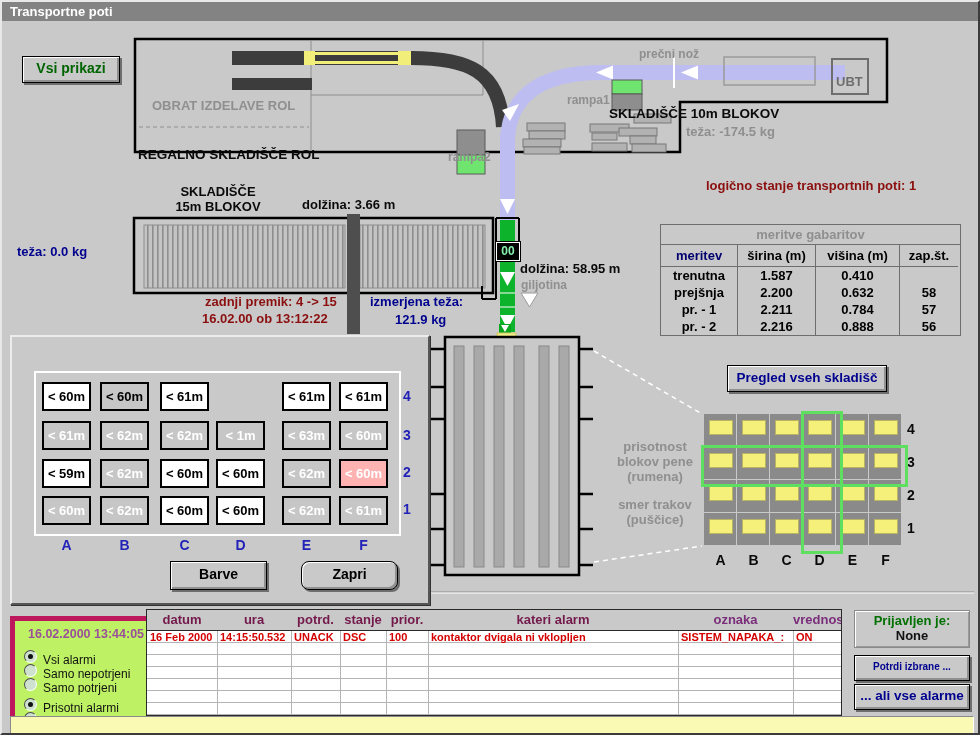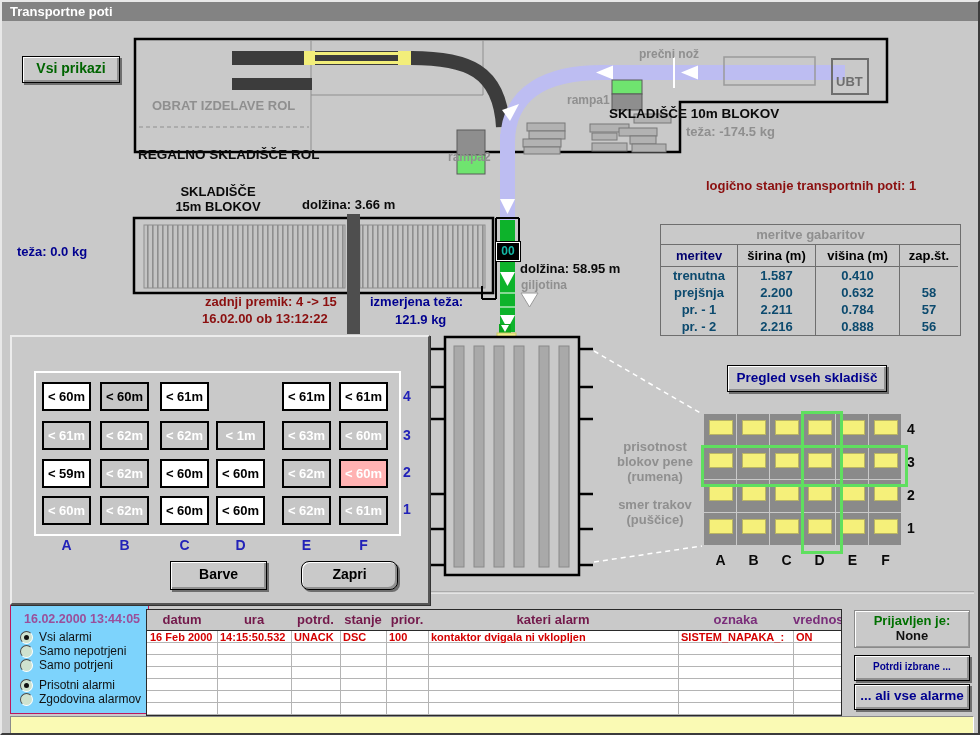--- a/index.html
+++ b/index.html
@@ -11,21 +11,21 @@
   .titlebar .t{position:absolute;left:8px;top:2px;color:#fff;font-weight:bold;font-size:13px;}
   svg.layer{position:absolute;left:0;top:0;z-index:1;}
   .btn3d{position:absolute;background:#c9c9c9;border:1px solid #000;z-index:2;
     box-shadow:2px 2px 0 #6e6e6e, inset 1px 1px 0 #fff, inset -2px -2px 0 #909090;
     font-weight:bold;text-align:center;cursor:default;}
   
   #gab{position:absolute;left:658px;top:222px;width:299px;z-index:2;border:1px solid #6e6e6e;background:#c9c9c9;}
   #gab .title{border-bottom:1px solid #6e6e6e;text-align:center;color:#8f8f8f;font-weight:bold;font-size:13px;padding:2px 0;}
   #gab .grid{display:grid;grid-template-columns:77px 78px 84px 58px;}
   #gab .h{font-weight:bold;font-size:13px;text-align:center;padding:3px 0;border-bottom:1px solid #6e6e6e;}
-  #gab .c{font-weight:bold;font-size:13px;color:#0c4a6e;text-align:center;padding:1px 0;}
+  #gab .c{font-weight:bold;font-size:13px;color:#000000;text-align:center;padding:1px 0;}
   #gab .vr{border-right:1px solid #6e6e6e;}
   
   #mgrid{position:absolute;left:702px;top:412px;display:grid;grid-template-columns:repeat(6,32px);grid-auto-rows:32px;gap:1px;z-index:2;}
   .mcell{background:#8a8a8a;position:relative;}
   .mcell .y{position:absolute;left:5px;top:6px;width:22px;height:13px;background:#f5f07a;border:1px solid #b9b464;}
   .greenoverlay{position:absolute;border:3px solid #5fdf5f;z-index:3;pointer-events:none;}
   
   #popup{position:absolute;left:8px;top:333px;width:420px;height:270px;background:#c9c9c9;z-index:5;
     border-top:2px solid #ececec;border-left:2px solid #ececec;border-right:2px solid #555;border-bottom:2px solid #555;
     box-shadow:1px 1px 0 #333;box-sizing:border-box;}
@@ -34,41 +34,41 @@
   #popup .panel{position:absolute;left:22px;top:34px;width:363px;height:161px;border:2px solid #fff;}
   .gb{position:absolute;width:49px;height:29px;border:2px solid #000;box-sizing:border-box;
     font-weight:bold;font-size:13px;text-align:center;line-height:25px;z-index:6;}
   .gb.white{background:#fff;color:#000;}
   .gb.gray{background:#c6c6c6;color:#fff;}
   .gb.grayblack{background:#c6c6c6;color:#000;}
   .gb.pink{background:#ffb2b2;color:#fff;}
   .rowlbl,.collbl{position:absolute;color:#2222b8;font-weight:bold;font-size:14px;z-index:6;text-align:center;}
   
   #bottom{position:absolute;left:0;top:596px;width:980px;height:139px;z-index:3;}
-  .radiobox{position:absolute;left:8px;top:7px;width:137px;height:107px;border:1px solid #be185d;background:#7dd3fc;}
+  .radiobox{position:absolute;left:8px;top:18px;width:137px;height:107px;border:5px solid #be185d;background:#bef264;}
   .radiorow{position:absolute;display:flex;align-items:center;gap:6px;}
   .radio{width:11px;height:11px;border-radius:50%;background:#cfe2cf;border:1px solid;border-color:#4a4a4a #fff #fff #4a4a4a;box-sizing:content-box;}
   .radio.sel::after{content:'';display:block;width:5px;height:5px;border-radius:50%;background:#111;margin:3px;}
-  .radiolbl{font-size:12px;color:#111;}
+  .radiolbl{font-size:12px;color:#111;margin-top:8px;}
   #atable{position:absolute;left:144px;top:11px;width:694px;border:1px solid #2a2a2a;background:#c9c9c9;box-sizing:content-box;}
   #ahead{display:grid;grid-template-columns:70px 74px 49px 46px 42px 250px 115px 48px;height:20px;}
   #ahead div{font-weight:bold;font-size:13px;color:#73194b;text-align:center;padding-top:2px;overflow:hidden;}
   #ahead div.pur{color:#7a2d7a;}
   #abody{position:relative;height:84px;background:#fff;border-top:1px solid #2a2a2a;
     background-image:repeating-linear-gradient(to bottom,transparent 0 11px,#b4b4b4 11px 12px);}
   .vsep{position:absolute;top:0;bottom:0;width:1px;background:#b4b4b4;}
   #arow{position:absolute;left:0;top:0;width:100%;height:12px;display:grid;grid-template-columns:70px 74px 49px 46px 42px 250px 115px 48px;}
   #arow div{color:#d40000;font-weight:bold;font-size:11px;line-height:12px;padding-left:3px;overflow:hidden;white-space:nowrap;}
   .yellowbar{position:absolute;left:8px;top:118px;width:962px;height:17px;background:#fafab4;
     border-top:1px solid #8a8a8a;border-left:1px solid #8a8a8a;border-bottom:1px solid #fff;border-right:1px solid #fff;}
   .loginbox{position:absolute;left:852px;top:12px;width:114px;height:36px;background:#c9c9c9;
     border:1px solid #8a8a8a;box-shadow:inset 1px 1px 0 #fff, inset -1px -1px 0 #9a9a9a;text-align:center;}
   .loginbox .g{color:#007000;font-weight:bold;font-size:13px;margin-top:2px;}
   .loginbox .n{color:#111;font-weight:bold;font-size:13px;text-align:center;}
-  .counter{position:absolute;left:494px;top:240px;width:22px;height:17px;background:#000;color:#14b8a6;
+  .counter{position:absolute;left:494px;top:240px;width:22px;height:17px;background:#000;color:#86efac;
     border:1px solid #fff;outline:1px solid #000;font-weight:bold;font-size:12px;text-align:center;line-height:17px;z-index:2;}
 </style>
 </head>
 <body>
 
 <div id="screen">
 
   <div class="titlebar">
     <span class="t">Transportne poti</span>
   </div>

